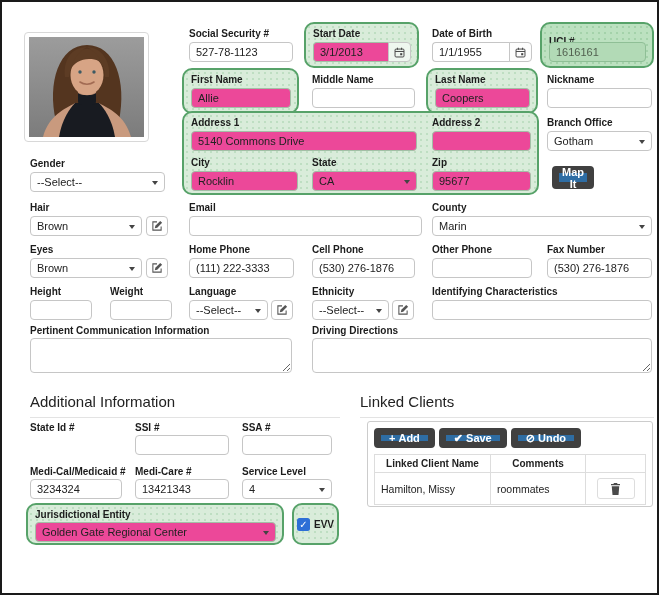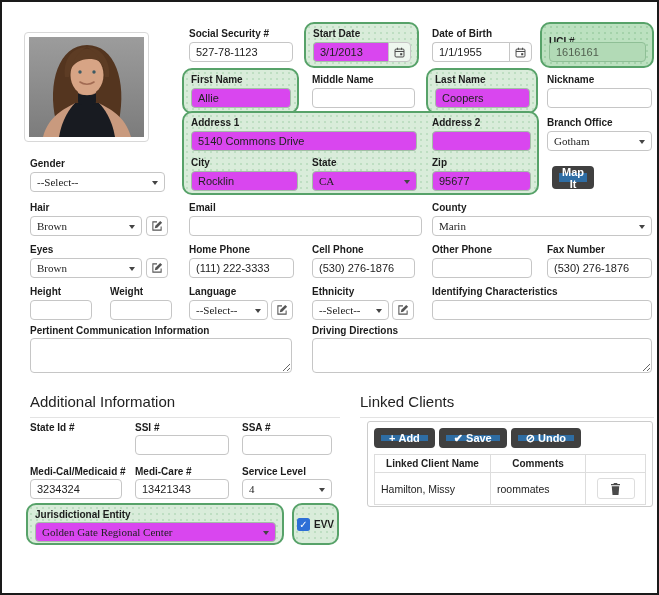--- a/index.html
+++ b/index.html
@@ -13,35 +13,35 @@
     position:absolute;box-sizing:border-box;height:20px;border:1px solid #c6c6c6;border-radius:4px;
     background:#fff;font-size:11px;color:#222;padding:0 6px;font-family:inherit;outline:none;
   }
   .ta{
     position:absolute;box-sizing:border-box;border:1px solid #c6c6c6;border-radius:4px;background:#fff;
     font-size:11px;color:#222;padding:3px 6px;font-family:inherit;outline:none;resize:both;
   }
   .sel{
     position:absolute;box-sizing:border-box;height:20px;border:1px solid #c6c6c6;border-radius:4px;
     background:#fff;font-size:11px;color:#222;line-height:18px;padding:0 16px 0 6px;cursor:pointer;
-    white-space:nowrap;overflow:hidden;font-family:Liberation Serif, serif;
+    white-space:nowrap;overflow:hidden;
   }
   .caret{position:absolute;right:6px;top:8px;width:0;height:0;
     border-left:3.5px solid transparent;border-right:3.5px solid transparent;border-top:4px solid #444;}
   .green{
     position:absolute;box-sizing:border-box;border:2px solid #57a269;border-radius:10px;
     background-color:#d9ecda;
     background-image:radial-gradient(#bedec2 0.8px, rgba(0,0,0,0) 1px);
     background-size:6px 6px;
   }
   .green-dark{
     background-color:#bce1c0;
     background-image:radial-gradient(#a4d2aa 0.8px, rgba(0,0,0,0) 1px);
   }
-  .g-inp{background:#d946ef;border-color:#a3bfa6;}
+  .g-inp{background:#ec4899;border-color:#a3bfa6;}
   .g-inp-dark{background:#b2dab6;border-color:#8fbf96;color:#51604f;}
   .addon{
     position:absolute;box-sizing:border-box;height:20px;width:23px;border:1px solid #c6c6c6;
     border-radius:0 4px 4px 0;background:#fdfdfd;display:flex;align-items:center;justify-content:center;
     padding:0;cursor:pointer;
   }
   .addon.g-inp{background:#eef7ef;}
   .ig-input{border-radius:4px 0 0 4px;border-right:none;}
   .btn-blue{
     position:absolute;box-sizing:border-box;background:#2e6da4;border:7px solid #404040;border-radius:4px;

